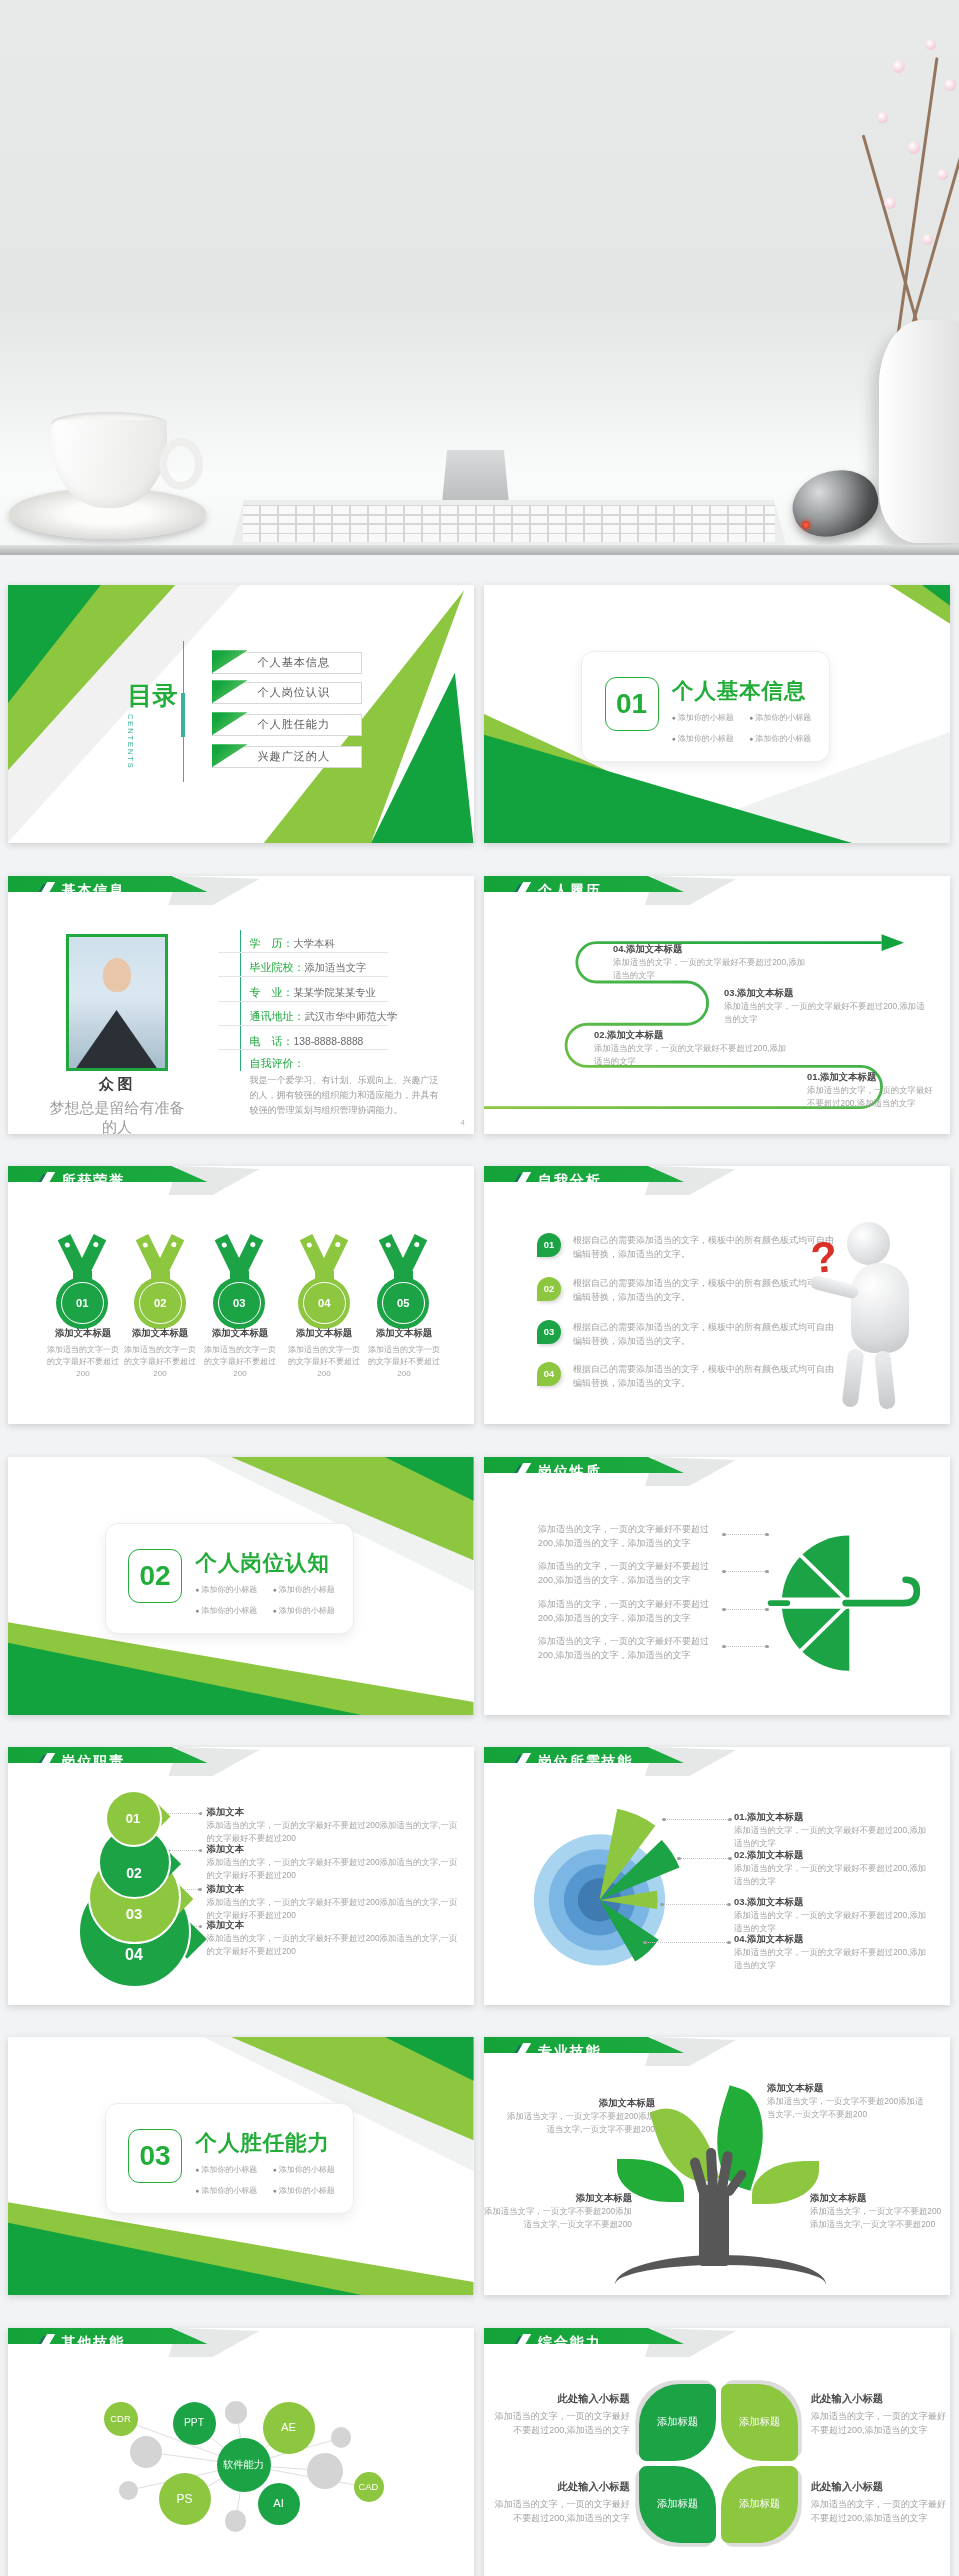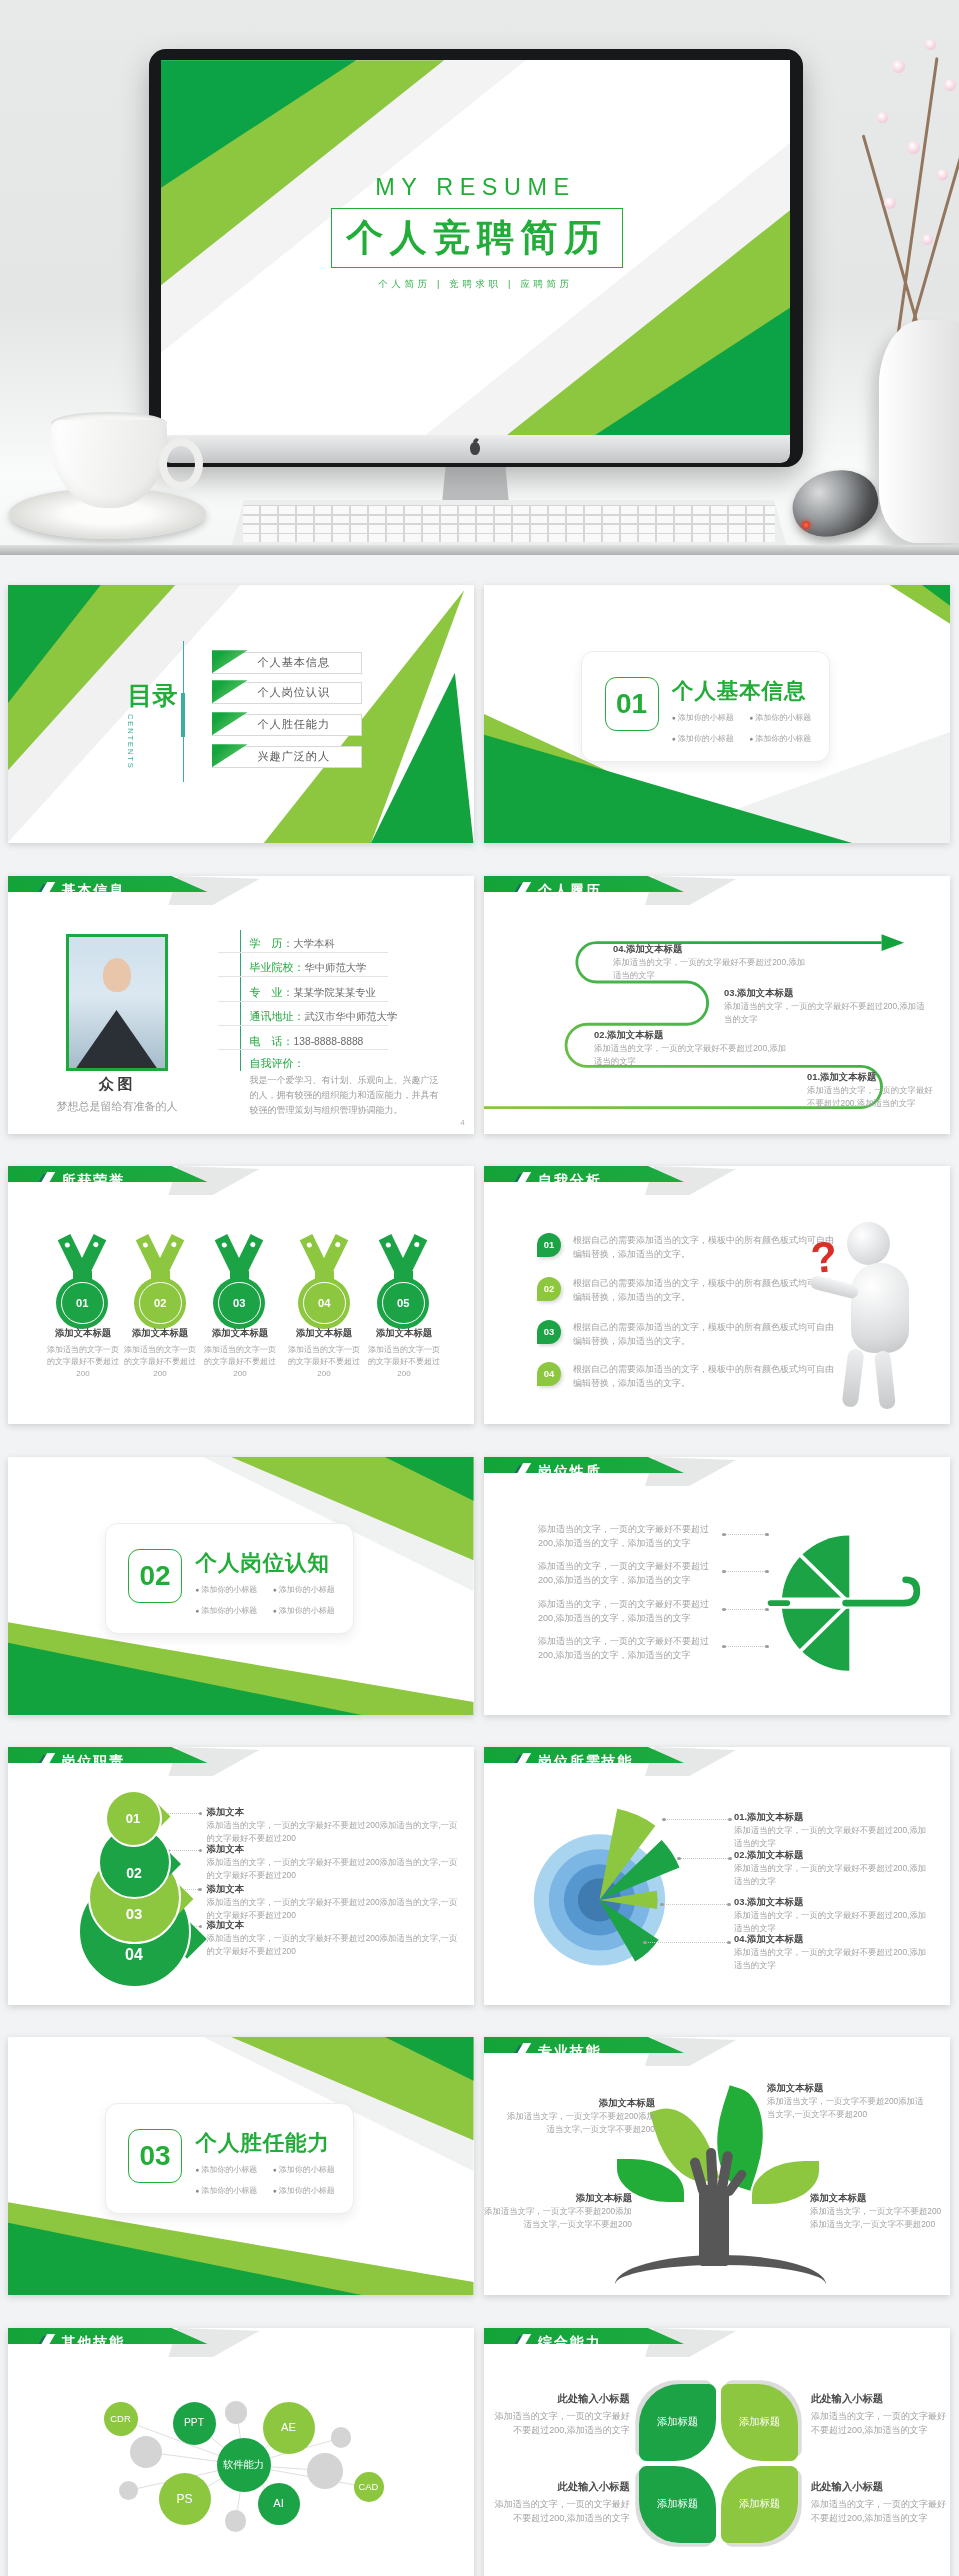--- a/index.html
+++ b/index.html
@@ -126,36 +126,20 @@
   .bub-gray{background:#d4d4d4}
   .txt{position:absolute}
 </style>
 </head>
 <body>
 
 <div id="hero">
   <div class="neck"></div>
   <div class="base-shadow"></div>
   <div class="base"></div>
-  <div class="monitor">
-    <div class="screen">
-      <div class="tri" style="clip-path:polygon(0 0,58% 0,0 78%);background:#f3f3f4"></div>
-      <div class="tri" style="clip-path:polygon(0 0,45% 0,0 60%);background:#8dc63f"></div>
-      <div class="tri" style="clip-path:polygon(0 0,31% 0,0 34%);background:#0ba345"></div>
-      <div class="tri" style="clip-path:polygon(100% 100%,42% 100%,100% 22%);background:#f3f3f4"></div>
-      <div class="tri" style="clip-path:polygon(100% 100%,55% 100%,100% 40%);background:#8dc63f"></div>
-      <div class="tri" style="clip-path:polygon(100% 100%,69% 100%,100% 66%);background:#0ba345"></div>
-      <div class="cover-brand">MY RESUME</div>
-      <div class="cover-titlebox">个人竞聘简历</div>
-      <div class="cover-sub">个人简历 | 竞聘求职 | 应聘简历</div>
-    </div>
-    <div class="chin">
-      <span class="apple"></span>
-    </div>
-  </div>
   <div class="saucer"></div>
   <div class="cup-rim"></div>
   <div class="cup"></div>
   <div class="cup-handle"></div>
   <div class="kb-shadow"></div>
   <div class="kb">
       <div class="keys"></div>
     </div>
   <div class="mouse"></div>
   <div class="mouse-light"></div>
@@ -225,25 +209,25 @@
   <div class="hdr-bar">
     <span class="slash-d"></span>
     <span class="slash-w"></span>
     <span class="hdr-txt">基本信息</span>
   </div>
   <div class="photo">
     <div class="photo-head"></div>
     <div class="photo-suit"></div>
   </div>
   <div class="txt" style="left:58px;top:199px;width:104px;text-align:center;font-size:15px;font-weight:bold;color:#3d3d3d;letter-spacing:3.7px">众图</div>
-  <div class="txt" style="left:37px;top:223px;width:145px;text-align:center;font-size:11px;color:#9d9d9d">梦想总是留给有准备的人</div>
+  <div class="txt" style="left:37px;top:223px;width:145px;text-align:center;font-size:15px;color:#9d9d9d">梦想总是留给有准备的人</div>
   <div class="txt" style="left:232px;top:54px;width:1.9px;height:141px;background:#28a877"></div>
   <div class="txt" style="left:242px;top:57px"><span class="info-row-label">学　历：</span><span class="info-row-value">大学本科</span></div>
   <div class="sep" style="top:76px"></div>
-  <div class="txt" style="left:242px;top:81px"><span class="info-row-label">毕业院校：</span><span class="info-row-value">华中师范大学</span></div>
+  <div class="txt" style="left:242px;top:81px"><span class="info-row-label">毕业院校：</span><span class="info-row-value">添加适当文字</span></div>
   <div class="sep" style="top:100px"></div>
   <div class="txt" style="left:242px;top:106px"><span class="info-row-label">专　业：</span><span class="info-row-value">某某学院某某专业</span></div>
   <div class="sep" style="top:125px"></div>
   <div class="txt" style="left:242px;top:130px"><span class="info-row-label">通讯地址：</span><span class="info-row-value">武汉市华中师范大学</span></div>
   <div class="sep" style="top:149px"></div>
   <div class="txt" style="left:242px;top:155px"><span class="info-row-label">电　话：</span><span class="info-row-value">138-8888-8888</span></div>
   <div class="sep" style="top:173px"></div>
   <div class="txt info-row-label" style="left:242px;top:180px">自我评价：</div>
   <div class="txt" style="left:242px;top:197px;width:197px;font-size:9px;color:#9b9b9b;line-height:1.65">我是一个爱学习、有计划、乐观向上、兴趣广泛的人，拥有较强的组织能力和适应能力，并具有较强的管理策划与组织管理协调能力。</div>
   <div class="txt" style="left:453px;top:242px;font-size:7.5px;color:#ababab">4</div>

